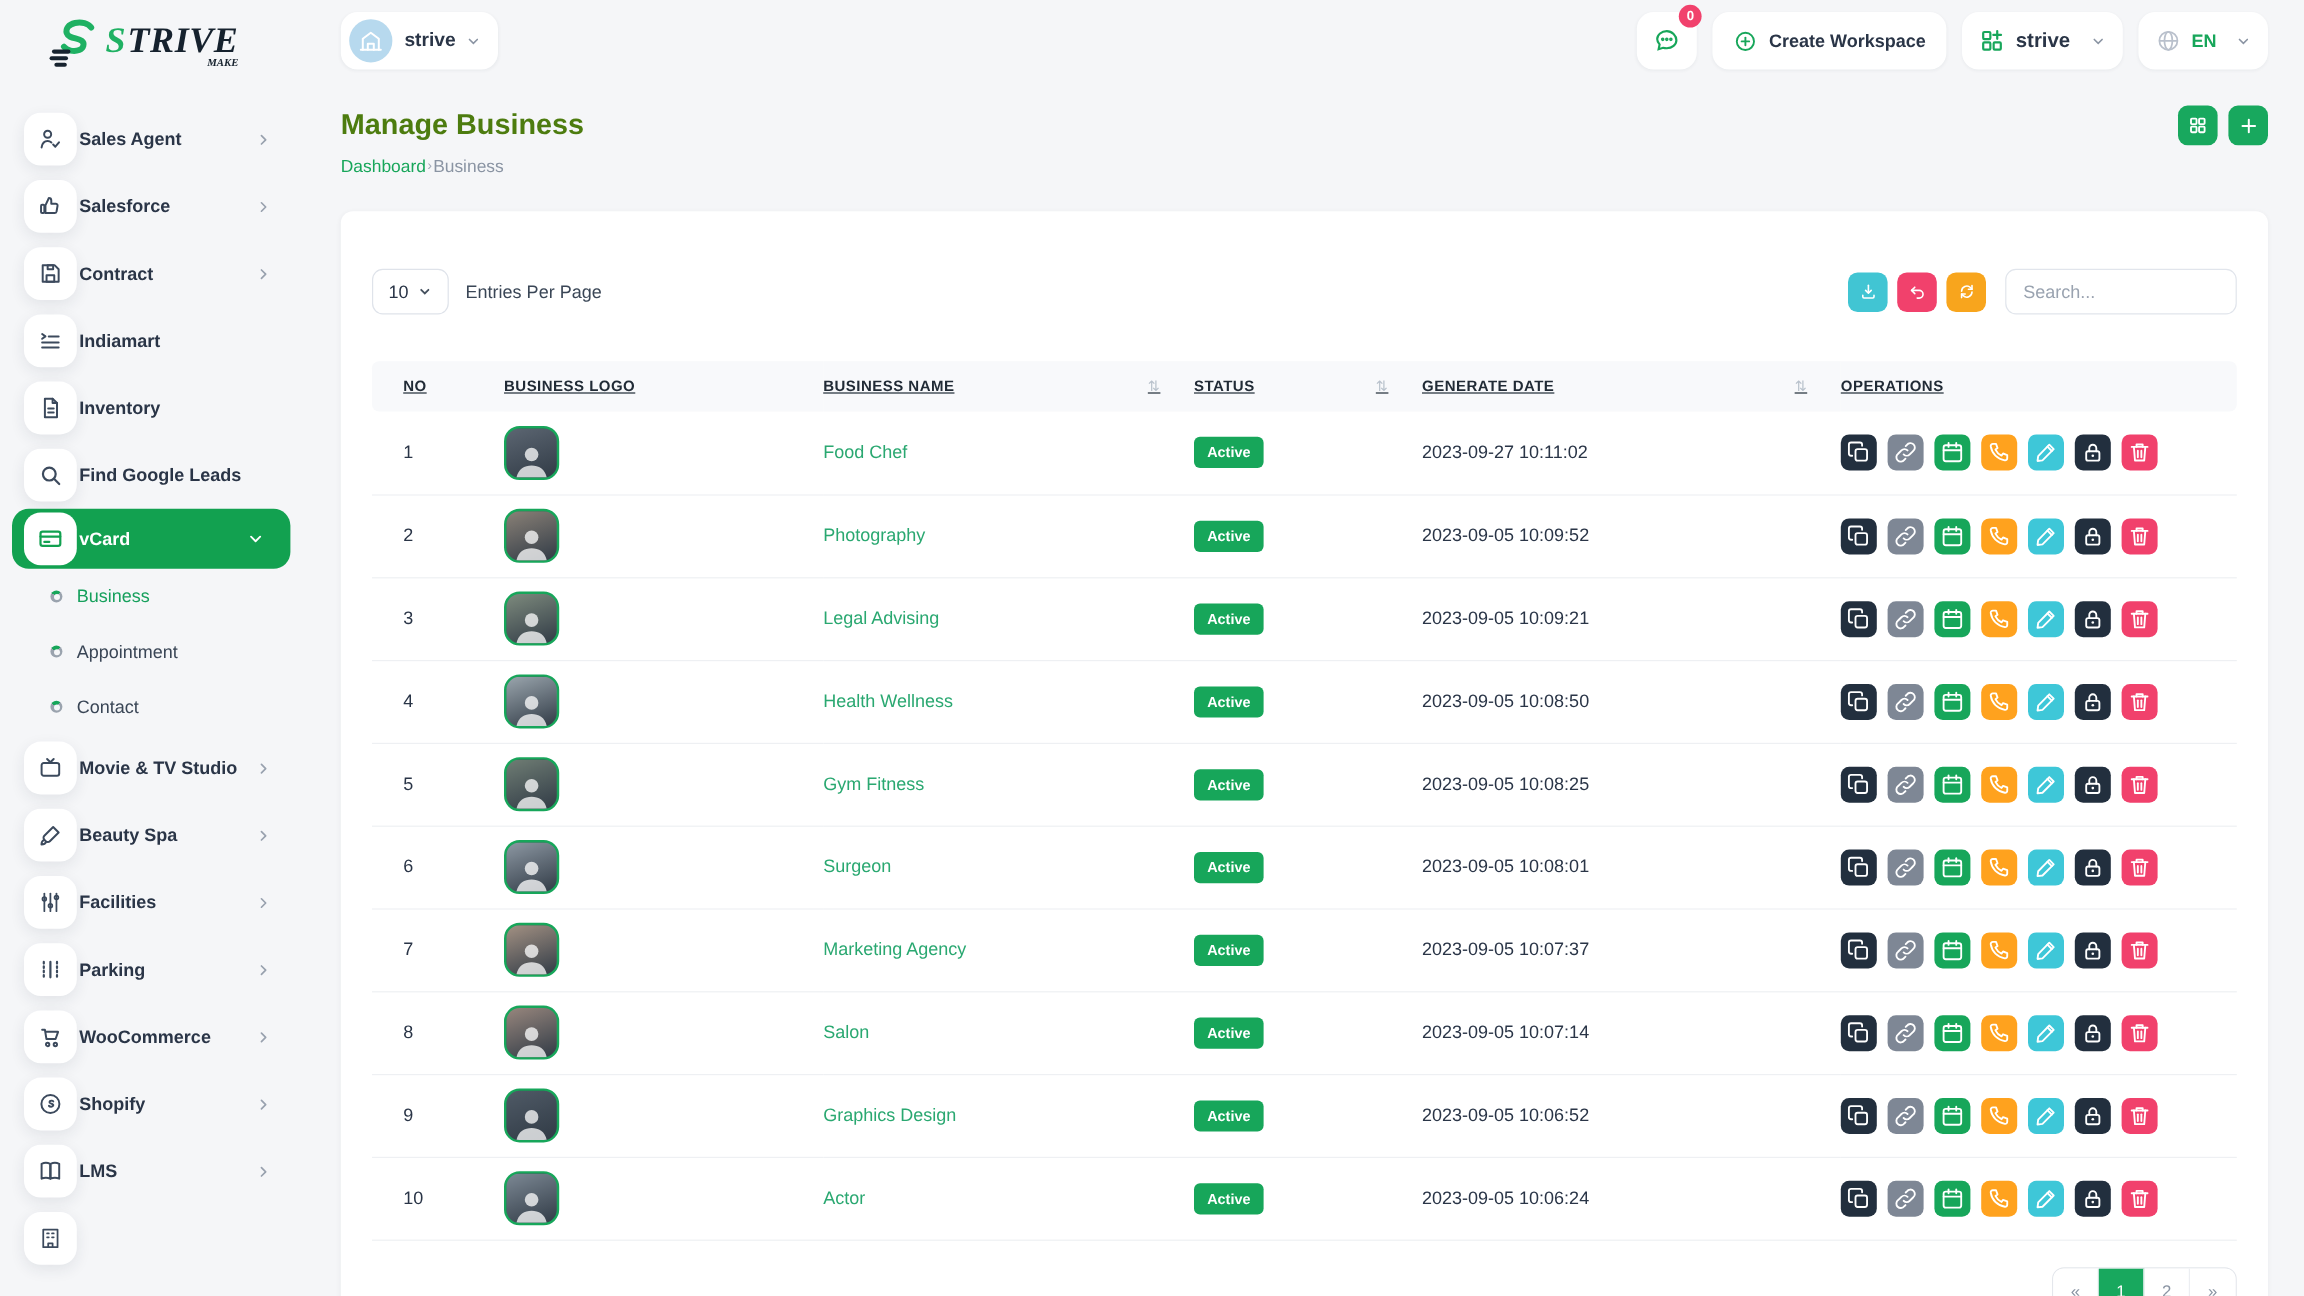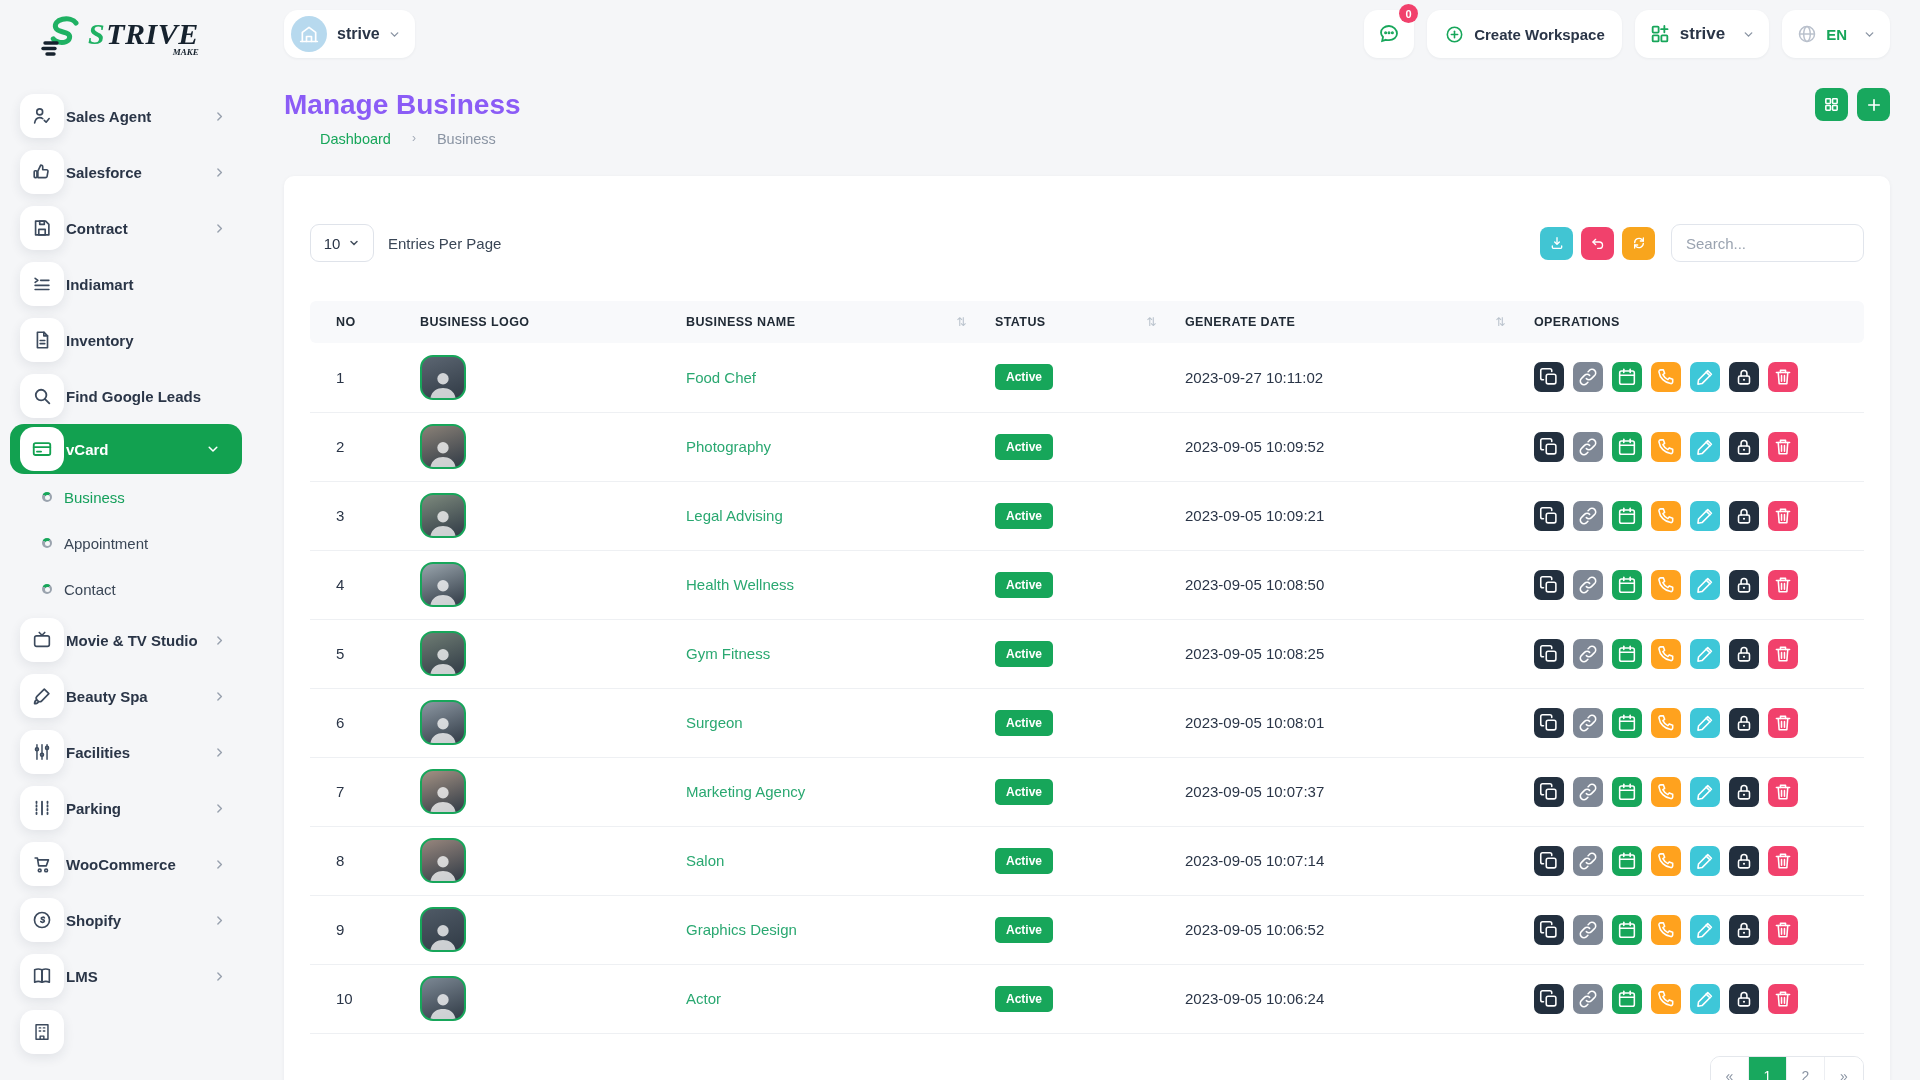--- a/index.html
+++ b/index.html
@@ -57,26 +57,26 @@
                 align-items:center; justify-content:center; padding:0 5px; }
   .cw-pill { padding:0 17px; gap:9px; color:#17a65a; }
   .cw-label { font-size:15px; font-weight:600; color:#2a3547; }
   .sw-pill { padding:0 14px; gap:9px; color:#17a65a; }
   .sw-name { font-size:17px; font-weight:600; color:#2a3547; }
   .lang-pill { padding:0 14px; gap:8px; }
   .globe { color:#b9c0cc; }
   .lang-label { font-size:15px; font-weight:700; color:#17a65a; }
 
   .title-row { display:flex; justify-content:space-between; align-items:center; margin-top:30px; }
-  .page-title { font-size:28px; font-weight:700; color:#8b5cf6; }
+  .page-title { font-size:24px; font-weight:700; color:#4d7c0f; }
   .title-actions { display:flex; gap:9px; }
   .sq-btn { width:33px; height:33px; border-radius:8px; border:none; cursor:pointer; display:flex;
             align-items:center; justify-content:center; color:#fff; }
   .sq-btn.green { background:#18a85e; }
-  .breadcrumb { display:flex; align-items:flex-start; gap:21px; margin-top:10px; font-size:14.5px;margin-left:36px; }
+  .breadcrumb { display:flex; align-items:flex-start; gap:1px; margin-top:10px; font-size:14.5px; }
   .bc-home { color:#17a65a; cursor:pointer; }
   .bc-sep { color:#a3abb8; font-size:12px; }
   .bc-cur { color:#8a94a3; }
 
   
   .card { background:#fff; border-radius:10px; box-shadow:0 1px 4px rgba(20,30,50,.05);
           margin-top:29px; padding:26px; min-height:940px; }
   .controls { display:flex; justify-content:space-between; align-items:center; margin-top:22px; }
   .entries { display:flex; align-items:center; gap:14px; }
   .select-box { width:64px; height:38px; border:1px solid #dfe3ea; border-radius:9px; background:#fff;
@@ -92,21 +92,21 @@
                   font-family:"Liberation Sans", sans-serif; background:#fff; }
   .search-input::placeholder { color:#9aa3b0; }
 
   table { width:100%; border-collapse:collapse; margin-top:39px; table-layout:fixed; }
   col.c-no{width:110px} col.c-logo{width:266px} col.c-name{width:309px}
   col.c-status{width:190px} col.c-date{width:349px} col.c-ops{width:auto}
   thead th { background:#f8f9fb; height:42px; text-align:left; font-size:12.5px; font-weight:700;
              color:#212b36; letter-spacing:.4px; padding:0 10px 0 0; text-transform:uppercase; }
   thead th:first-child { padding-left:26px; border-radius:6px 0 0 6px; }
   thead th:last-child { border-radius:0 6px 6px 0; }
-  thead th .th-inner { display:flex; align-items:center; justify-content:space-between; padding-right:18px; }
+  thead th .th-inner { display:flex; align-items:center; justify-content:space-between; padding-right:18px;text-decoration:underline; }
   .sort { color:#b9c2cc; font-size:12px; font-weight:400; cursor:pointer; }
   tbody td { height:69px; border-bottom:1px solid #eef0f3; font-size:15px; color:#2a3547;
              padding:0 10px 0 0; vertical-align:middle; }
   tbody tr:last-child td { border-bottom:1px solid #eef0f3; }
   tbody td:first-child { padding-left:26px; }
   .avatar { width:46px; height:45px; border-radius:13px; border:2px solid #17a65a; overflow:hidden;
             display:flex; align-items:flex-end; justify-content:center; }
   .biz-link { color:#2aa871; cursor:pointer; }
   .badge { display:inline-block; background:#17a65a; color:#fff; font-size:12px; font-weight:600;
            padding:6px 11px; border-radius:5px; }

